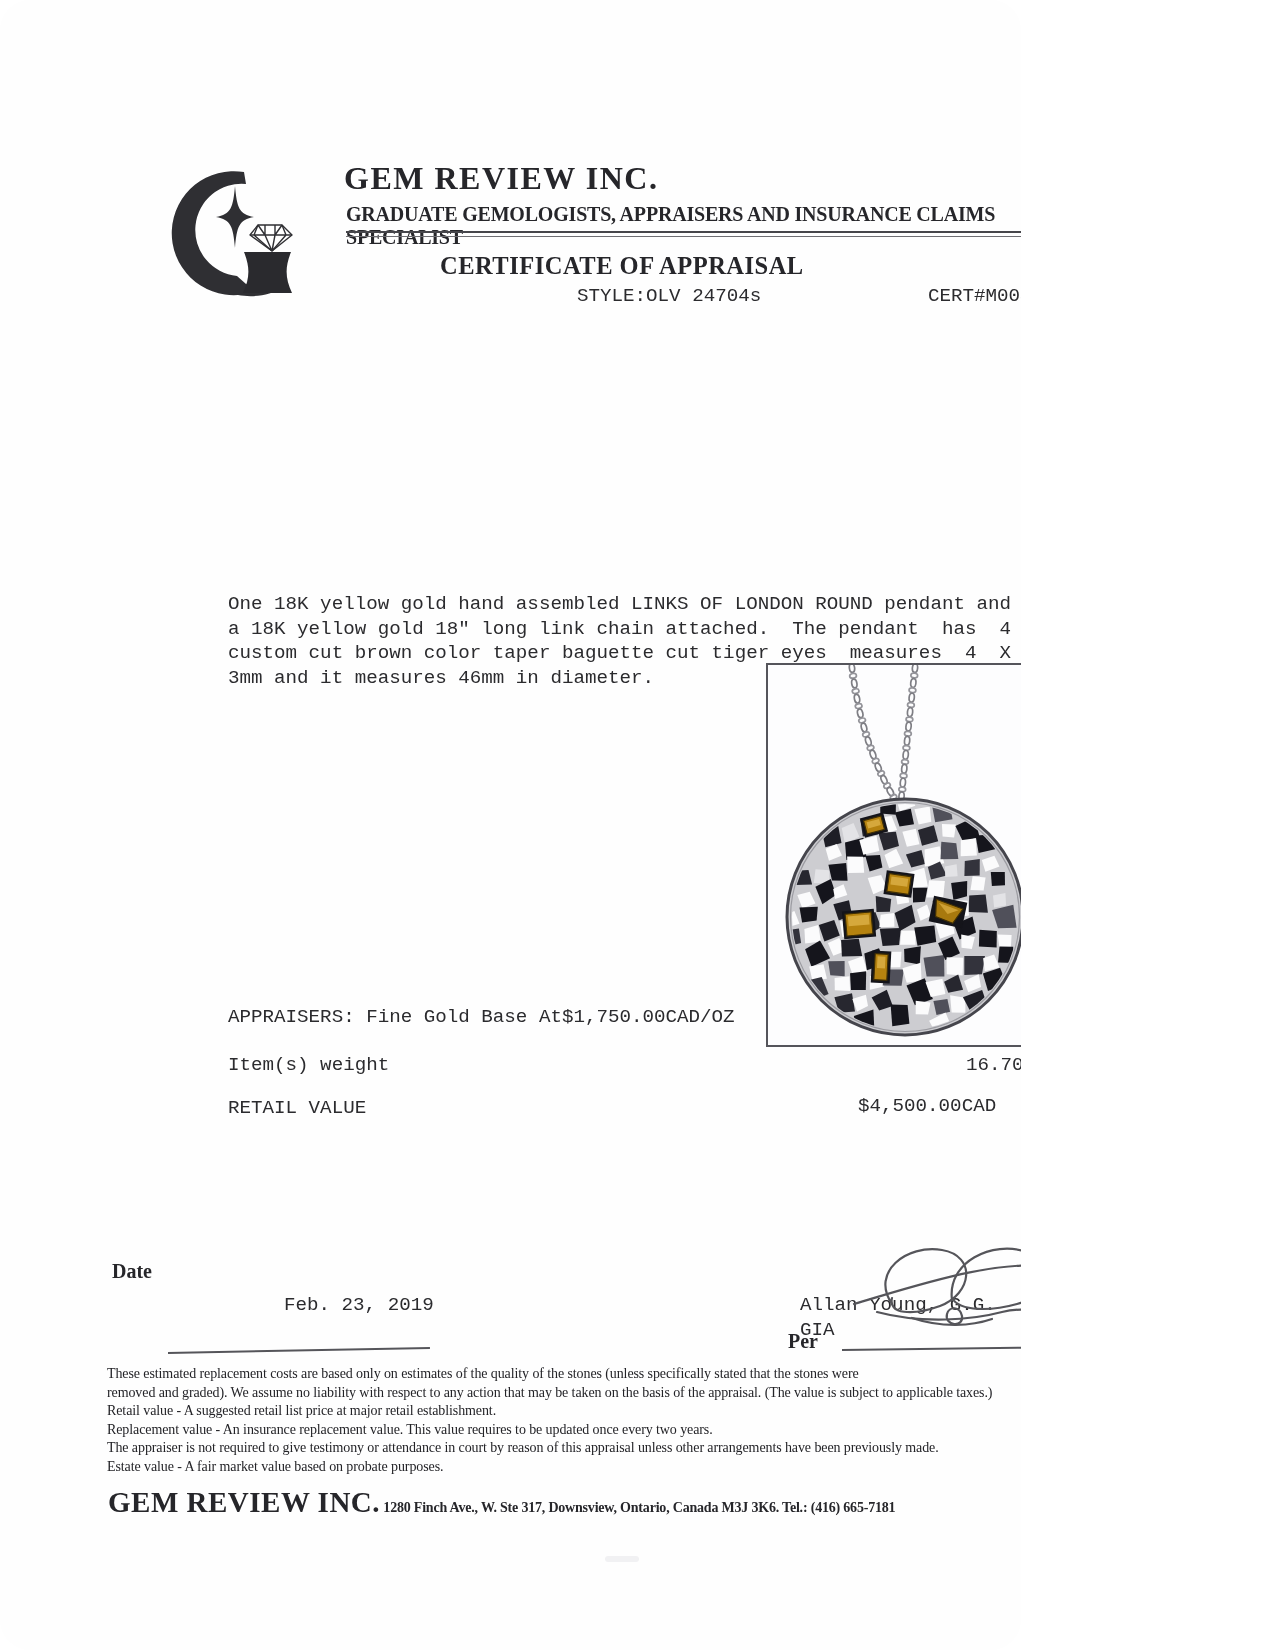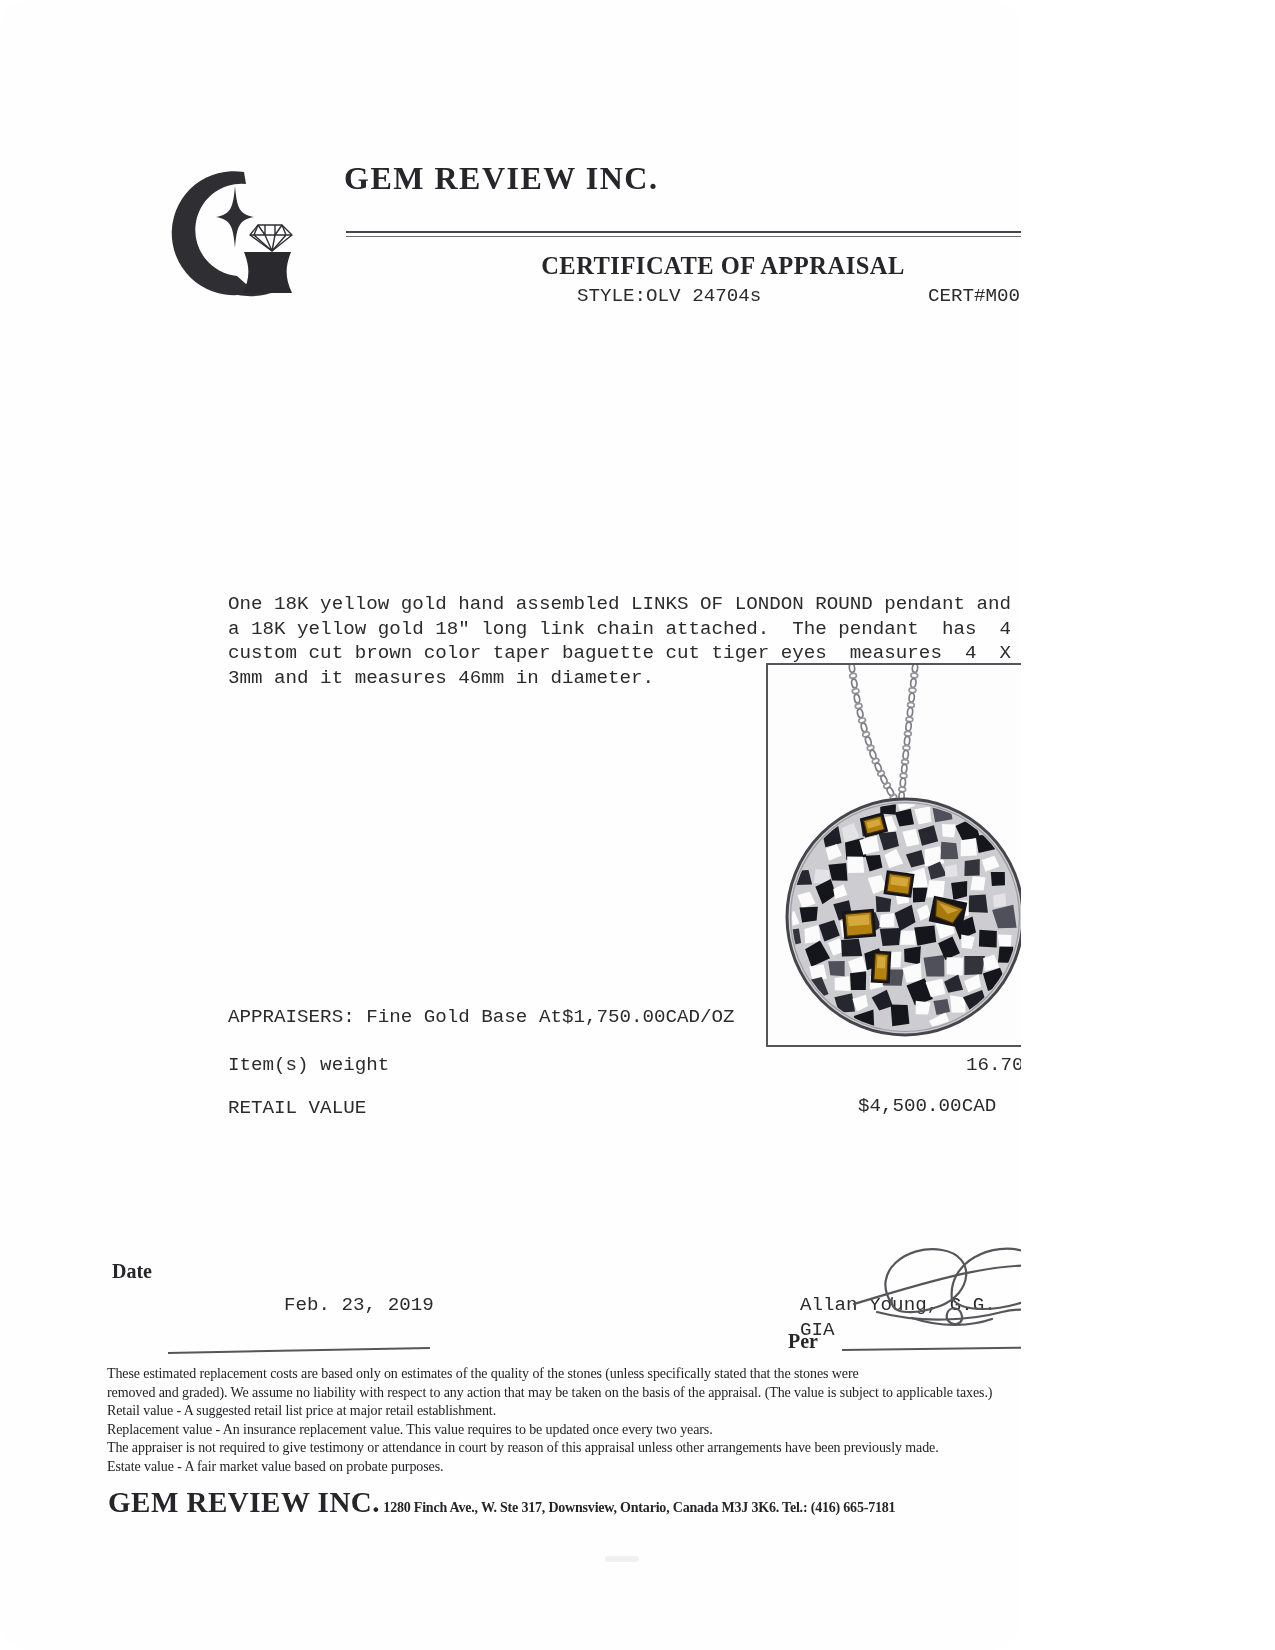--- a/index.html
+++ b/index.html
@@ -7,21 +7,21 @@
     position:relative;width:1021px;height:1650px;background:#fefefe;overflow:hidden;
     font-family:"Liberation Serif", serif;color:#2e2e31;border-radius:30px;
   }
   .abs{position:absolute;}
   .mono{font-family:"Liberation Mono", monospace;font-size:19.2px;line-height:24.5px;color:#2b2b2e;}
   .serifb{font-family:"Liberation Serif", serif;font-weight:bold;color:#26262a;}
   
   .company-title{left:344px;top:160px;font-size:32px;letter-spacing:1.5px;font-weight:bold;}
   .tagline{left:346px;top:203px;font-size:20px;font-weight:bold;letter-spacing:-0.2px;}
   .double-rule{left:346px;top:231px;width:797px;height:3px;border-top:2.5px solid #46464b;border-bottom:1.5px solid #6e6e73;}
-  .cert-title{left:440px;top:252px;width:566px;text-align:center;font-size:24.5px;font-weight:bold;letter-spacing:0.5px;}
+  .cert-title{left:440px;top:252px;width:566px;text-align:left;font-size:24.5px;font-weight:bold;letter-spacing:0.5px;}
   .style-no{left:577px;top:284px;}
   .cert-no{left:928px;top:284px;}
   
   .description{left:228px;top:592px;white-space:pre;}
   .photo-frame{left:766px;top:663px;width:274px;height:380px;border:2px solid #55555b;background:#fdfdfe;}
   .reference{left:228px;top:1005px;}
   .weight-label{left:228px;top:1053px;}
   .weight-value{left:858px;top:1053px;width:200px;text-align:right;}
   .retail-label{left:228px;top:1096px;}
   .retail-value{left:858px;top:1094px;width:200px;text-align:left;}
@@ -58,20 +58,21 @@
     <path fill="#2f2f33" d="M 67 22 C 69 44 71 50 86 53 C 71 56 69 62 67 84
              C 65 62 63 56 48 53 C 63 50 65 44 67 22 Z"></path>
     <path fill="#2a2a2e" d="M 76 88 L 123 88 C 117 103 117 114 124 129 L 75 129 C 82 114 82 103 76 88 Z"></path>
     <g stroke="#2f2f33" stroke-width="1.4" fill="#ffffff" stroke-linejoin="round">
       <path d="M 90 61 L 114 61 L 124 71 L 104 87 L 82 71 Z"></path>
       <path fill="none" d="M 82 71 L 124 71 M 86 71 L 104 87 M 97 71 L 104 87 M 107 71 L 104 87 M 118 71 L 104 87 M 90 61 L 86 71 M 90 61 L 97 71 M 114 61 L 107 71 M 114 61 L 118 71 M 97 61 L 97 71 M 107 61 L 107 71"></path>
     </g>
   </svg>
 
   <div class="abs company-title serifb">GEM REVIEW INC.</div>
+  <div class="abs tagline serifb">GRADUATE GEMOLOGISTS, APPRAISERS AND INSURANCE CLAIMS SPECIALIST</div>
   <div class="abs double-rule"></div>
   <div class="abs cert-title serifb">CERTIFICATE OF APPRAISAL</div>
   <div class="abs style-no mono">STYLE:OLV 24704s</div>
   <div class="abs cert-no mono">CERT#M00491</div>
 
   <div class="abs description mono">One 18K yellow gold hand assembled LINKS OF LONDON ROUND pendant and
 a 18K yellow gold 18" long link chain attached.  The pendant  has  4
 custom cut brown color taper baguette cut tiger eyes  measures  4  X
 3mm and it measures 46mm in diameter.</div>
 

